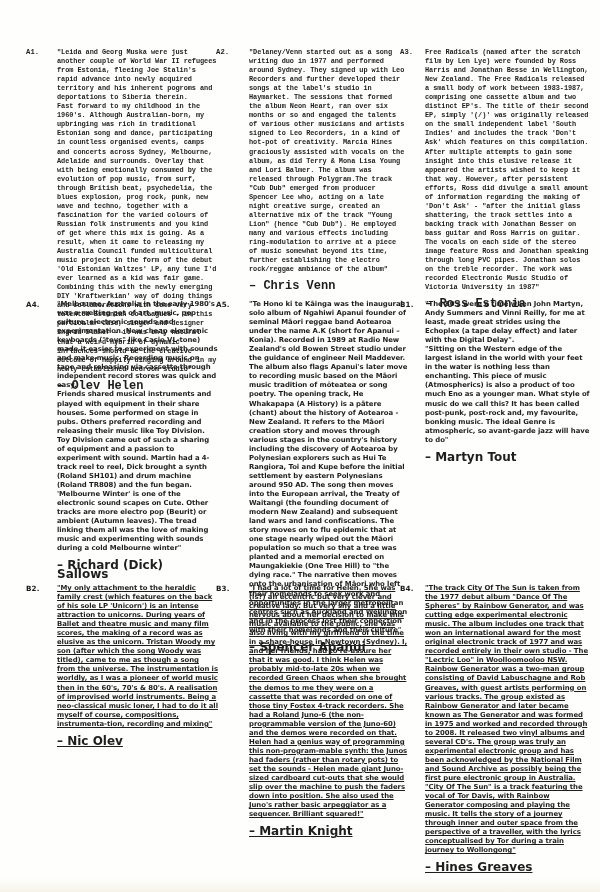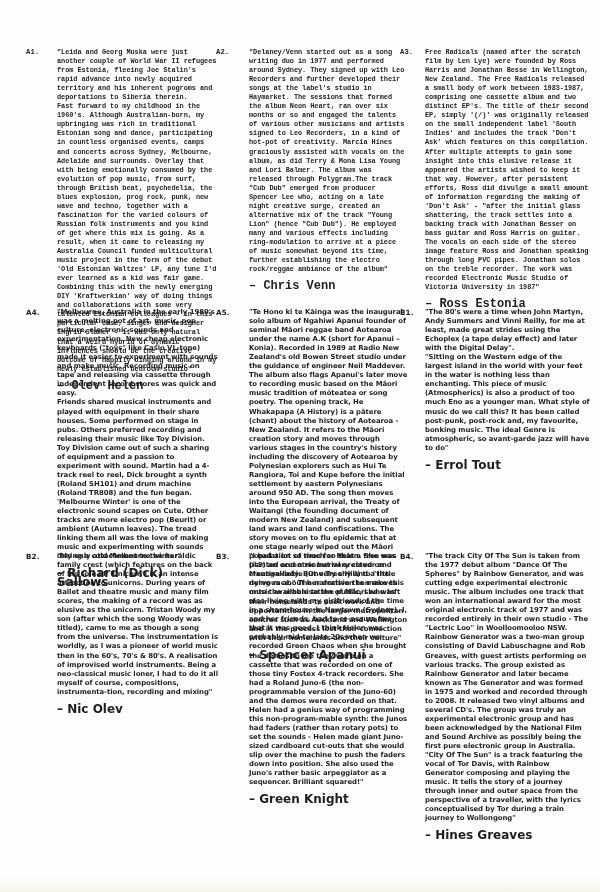--- a/index.html
+++ b/index.html
@@ -60,22 +60,22 @@
   }
   
   .c1 { left: 26px; }
   .c2 { left: 216px; }
   .c3 { left: 400px; }
   .c3 .body, .c3 .attrib { margin-left: 25px; }
   .c3 { width: 190px; }
   .c2 .body, .c2 .attrib { margin-left: 33px; }
   
   .r1 { top: 48px; font-family: Liberation Mono, monospace; }
-  .r2 { top: 308px; }
-  .r3 { top: 552px; }
+  .r2 { top: 300px; }
+  .r3 { top: 584px; text-decoration: underline; }
 </style>
 </head>
 <body>
 
 <div class="page">
 
   <div class="entry c1 r1">
     <div class="num">A1.</div>
     <div class="body">
       <p>"Leida and Georg Muska were just another couple of World War II refugees from Estonia, fleeing Joe Stalin's rapid advance into newly acquired territory and his inherent pogroms and deportations to Siberia therein.</p>
@@ -116,37 +116,37 @@
     </div>
     <div class="attrib">– Spencer Apanui</div>
   </div>
 
   <div class="entry c3 r2">
     <div class="num">B1.</div>
     <div class="body">
       <p>"The 80's were a time when John Martyn, Andy Summers and Vinni Reilly, for me at least, made great strides using the Echoplex (a tape delay effect) and later with the Digital Delay".</p>
       <p>"Sitting on the Western edge of the largest island in the world with your feet in the water is nothing less than enchanting. This piece of music (Atmospherics) is also a product of too much Eno as a younger man. What style of music do we call this? It has been called post-punk, post-rock and, my favourite, bonking music. The ideal Genre is atmospheric, so avant-garde jazz will have to do"</p>
     </div>
-    <div class="attrib">– Errol Tout</div>
+    <div class="attrib">– Martyn Tout</div>
   </div>
 
   <div class="entry c1 r3">
     <div class="num">B2.</div>
     <div class="body">
       <p>"My only attachment to the heraldic family crest (which features on the back of his sole LP 'Unicorn') is an intense attraction to unicorns. During years of Ballet and theatre music and many film scores, the making of a record was as elusive as the unicorn. Tristan Woody my son (after which the song Woody was titled), came to me as though a song from the universe. The instrumentation is worldly, as I was a pioneer of world music then in the 60's, 70's &amp; 80's. A realisation of improvised world instruments. Being a neo-classical music loner, I had to do it all myself of course, compositions, instrumenta-tion, recording and mixing"</p>
     </div>
     <div class="attrib">– Nic Olev</div>
   </div>
 
   <div class="entry c2 r3">
     <div class="num">B3.</div>
     <div class="body">
       <p>"I had a lot of time for Helen. She was (is?) an eccentric but very clever and creative lady. But very shy and a little nervous about her decision to make this music available to the public, she was also living with my girlfriend of the time in a share-house in Newtown (Sydney). I, and her friends, had to re-assure her that it was good. I think Helen was probably mid-to-late 20s when we recorded Green Chaos when she brought the demos to me they were on a cassette that was recorded on one of those tiny Fostex 4-track recorders. She had a Roland Juno-6 (the non-programmable version of the Juno-60) and the demos were recorded on that. Helen had a genius way of programming this non-program-mable synth: the Junos had faders (rather than rotary pots) to set the sounds - Helen made giant Juno-sized cardboard cut-outs that she would slip over the machine to push the faders down into position. She also used the Juno's rather basic arpeggiator as a sequencer. Brilliant squared!"</p>
     </div>
-    <div class="attrib">– Green Knight</div>
+    <div class="attrib">– Martin Knight</div>
   </div>
 
   <div class="entry c3 r3">
     <div class="num">B4.</div>
     <div class="body">
       <p>"The track City Of The Sun is taken from the 1977 debut album "Dance Of The Spheres" by Rainbow Generator, and was cutting edge experimental electronic music. The album includes one track that won an international award for the most original electronic track of 1977 and was recorded entirely in their own studio - The "Lectric Loo" in Woolloomooloo NSW. Rainbow Generator was a two-man group consisting of David Labuschagne and Rob Greaves, with guest artists performing on various tracks. The group existed as Rainbow Generator and later became known as The Generator and was formed in 1975 and worked and recorded through to 2008. It released two vinyl albums and several CD's. The group was truly an experimental electronic group and has been acknowledged by the National Film and Sound Archive as possibly being the first pure electronic group in Australia.  "City Of The Sun" is a track featuring the vocal of Tor Davis, with Rainbow Generator composing and playing the music. It tells the story of a journey through inner and outer space from the perspective of a traveller, with the lyrics conceptualised by Tor during a train journey to Wollongong"</p>
     </div>
     <div class="attrib">– Hines Greaves</div>
   </div>
 

